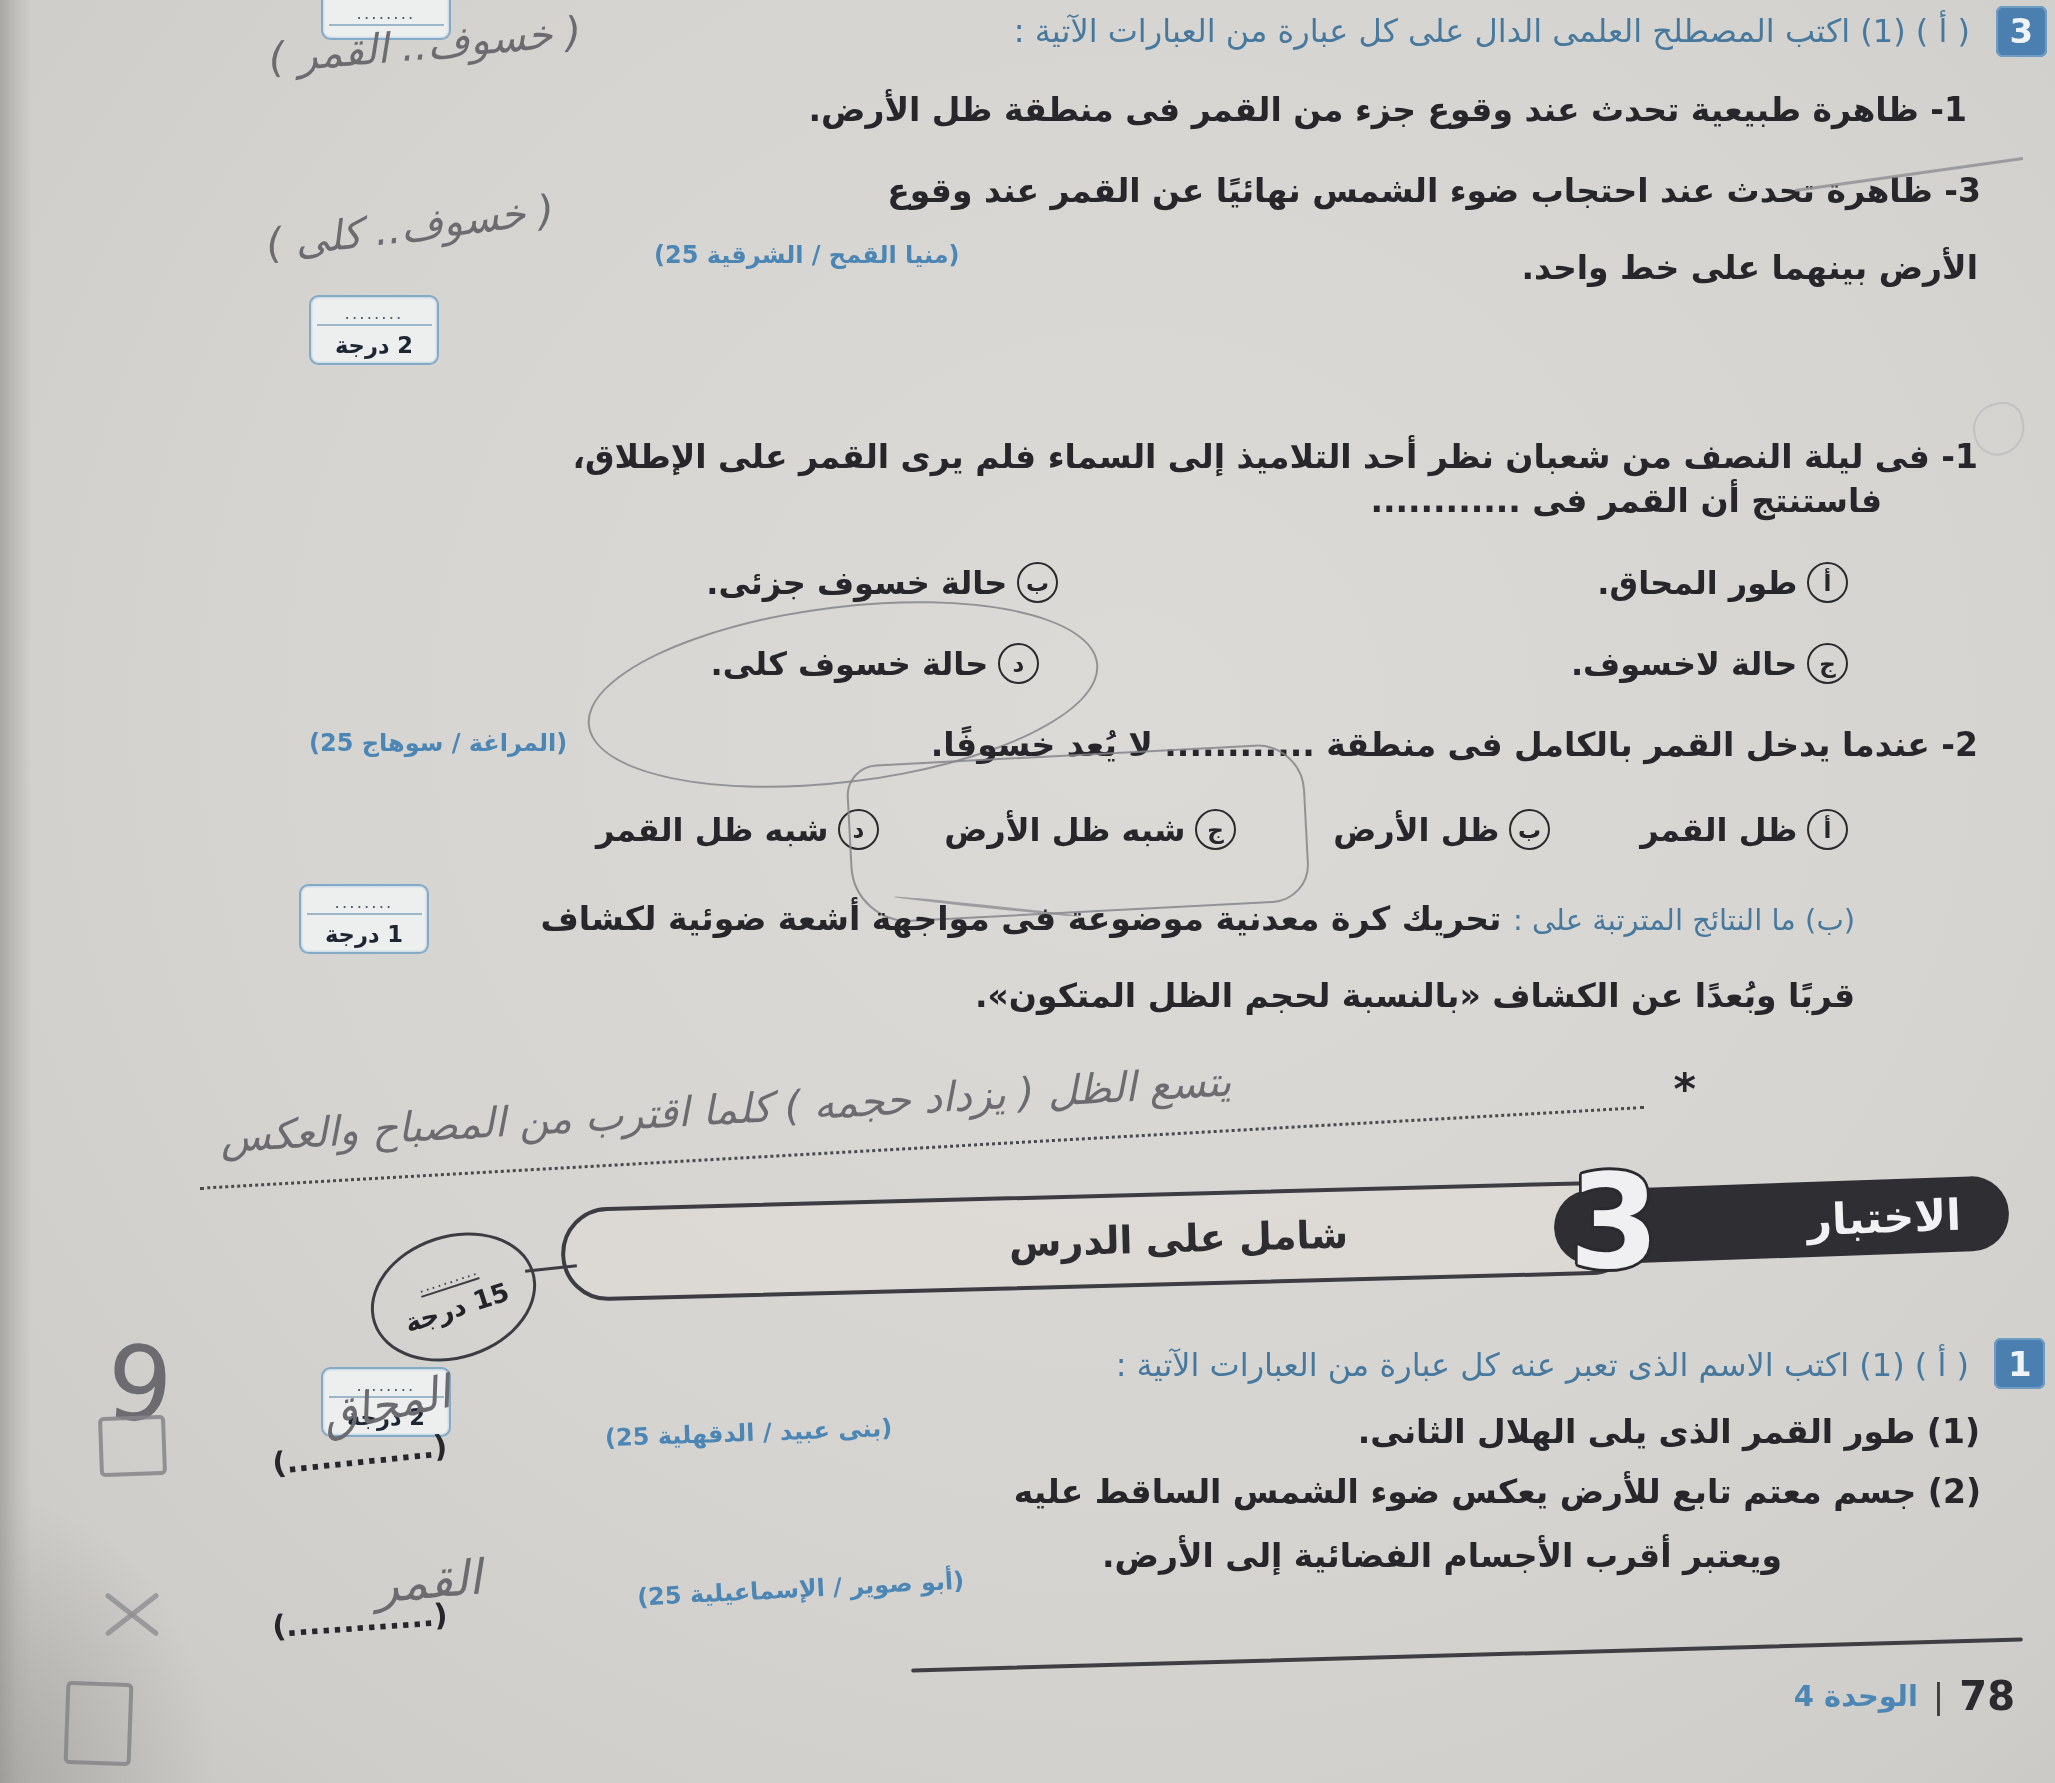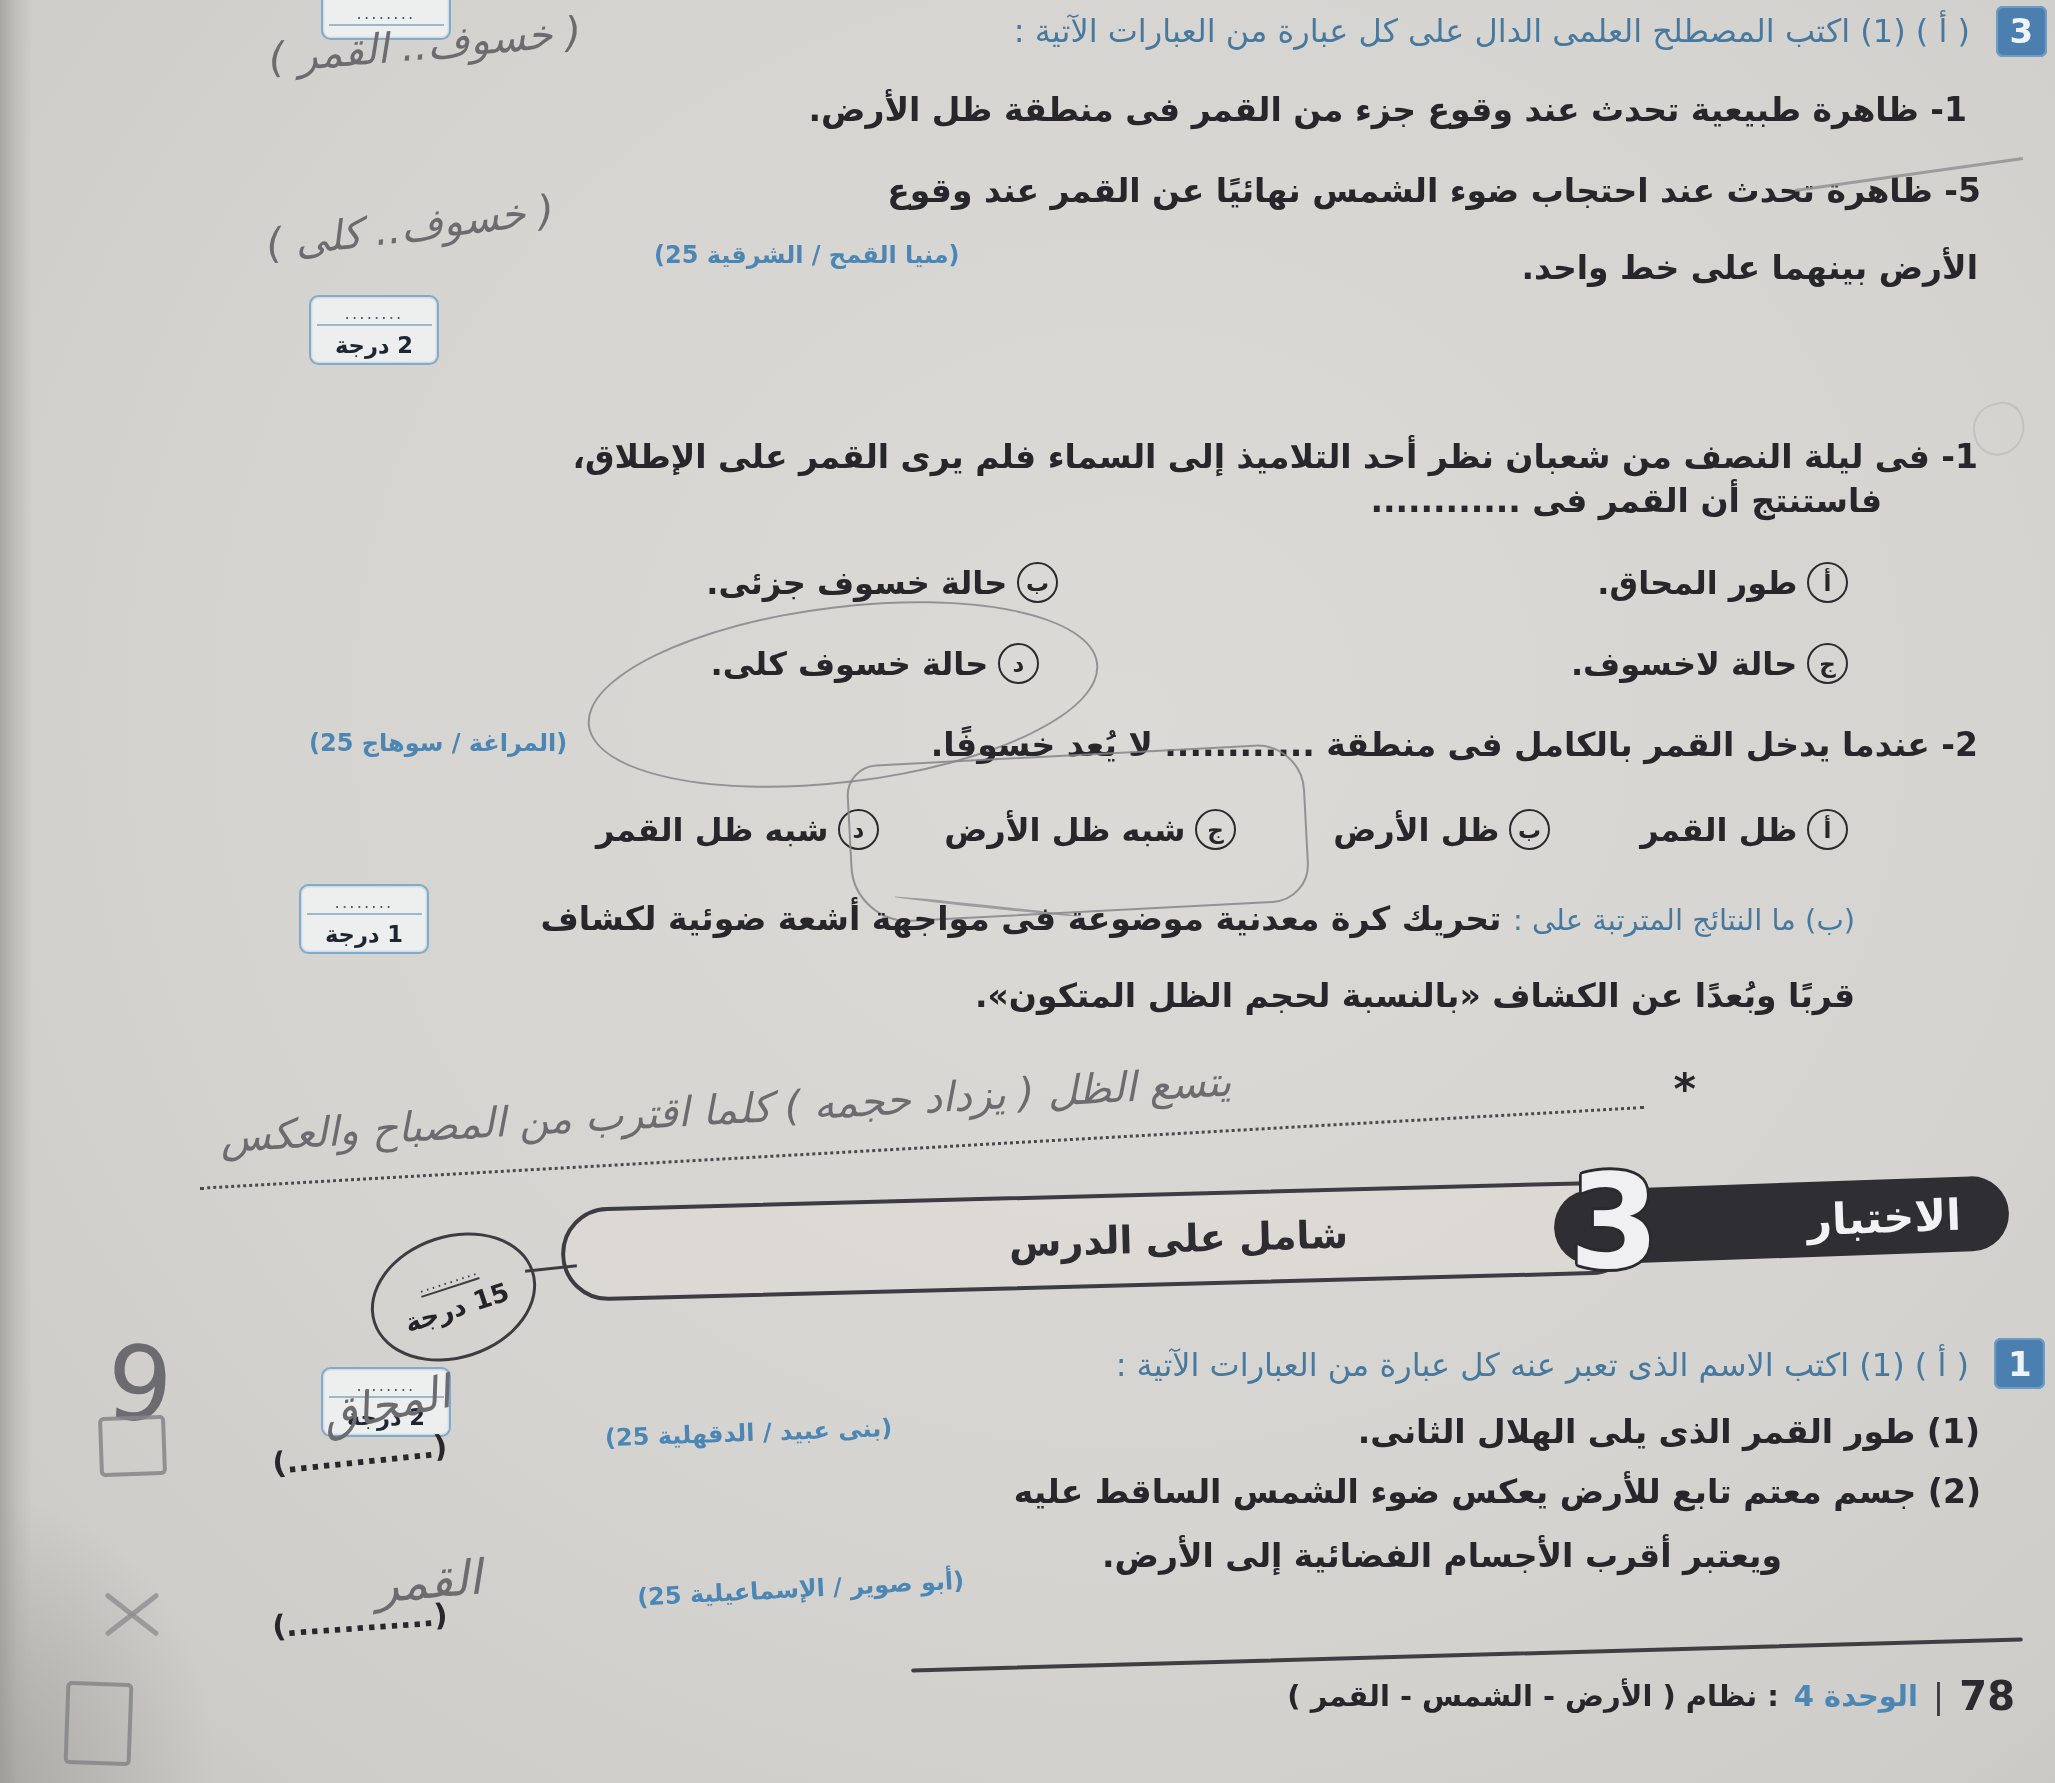--- a/index.html
+++ b/index.html
@@ -49,21 +49,21 @@
   <div class="marks-box" style="left:322px;top:-45px;height:69px;">
     <div class="marks-dots" style="margin-top:40px;">........</div>
   </div>
 
   <div class="num-badge" style="right:8.2px;top:5.5px;">3</div>
   <div class="abs blue-h" style="right:85px;top:12.3px;">( أ ) (1) اكتب المصطلح العلمى الدال على كل عبارة من العبارات الآتية :</div>
 
   <div class="abs print" style="right:88px;top:90px;">1- ظاهرة طبيعية تحدث عند وقوع جزء من القمر فى منطقة ظل الأرض.</div>
   <div class="abs hw" style="left:269px;top:20.6px;font-size:41px;transform:rotate(-5deg);">( خسوف.. القمر )</div>
 
-  <div class="abs print" style="right:74px;top:171px;">5- ظاهرة تحدث عند احتجاب ضوء الشمس نهائيًا عن القمر عند وقوع</div>
+  <div class="abs print" style="right:74px;top:171px;">3- ظاهرة تحدث عند احتجاب ضوء الشمس نهائيًا عن القمر عند وقوع</div>
   <div class="pencil-line" style="left:1795px;top:173px;width:230px;height:2.7px;transform:rotate(-8deg);"></div>
   <div class="abs print" style="right:77px;top:248px;">الأرض بينهما على خط واحد.</div>
   <div class="abs src" style="left:655px;top:241px;">(منيا القمح / الشرقية 25)</div>
   <div class="abs hw" style="left:266px;top:203px;font-size:41px;transform:rotate(-7deg);">( خسوف.. كلى )</div>
 
   <div class="marks-box" style="left:310px;top:295px;">
     <div class="marks-dots">........</div>
     <div class="marks-label">2 درجة</div>
   </div>
 
@@ -158,21 +158,20 @@
   <div class="abs print" style="right:273px;top:1536px;">ويعتبر أقرب الأجسام الفضائية إلى الأرض.</div>
   <div class="abs src" style="left:638px;top:1575px;transform:rotate(-3deg);">(أبو صوير / الإسماعيلية 25)</div>
   <div class="abs print" style="left:273px;top:1603px;font-size:30px;transform:rotate(-4deg);">(.............)</div>
   <div class="abs hw" style="left:376px;top:1553px;font-size:48px;transform:rotate(-5deg);">القمر</div>
 
   <div class="pencil-line" style="left:912px;top:1653px;width:1112px;height:4.1px;background:#3f3f43;opacity:1;transform:rotate(-1.6deg);border-radius:2.1px;"></div>
   <div class="abs" style="right:40px;top:1673px;display:flex;align-items:center;gap:15px;">
     <span style="font-size:40px;font-weight:700;color:#2a2a2f;">78</span>
     <span style="font-size:34px;font-weight:400;color:#3a3a3f;">|</span>
     <span style="font-size:29px;font-weight:700;color:#4c86b4;">الوحدة 4</span>
-    <span style="font-size:29px;font-weight:700;color:#26262b;">: نظام ( الأرض - الشمس - القمر )</span>
   </div>
 
   <div class="abs hw" style="left:108px;top:1324px;font-size:103px;font-style:normal;transform:rotate(4deg);">9</div>
   <div class="pencil-shape" style="left:100px;top:1416px;width:59px;height:52px;border-width:4.1px;border-radius:5.5px;transform:rotate(-2deg);"></div>
   <div class="pencil-line" style="left:100px;top:1612px;width:66px;height:4.8px;transform:rotate(38deg);border-radius:2.7px;"></div>
   <div class="pencil-line" style="left:100px;top:1612px;width:66px;height:4.8px;transform:rotate(-38deg);border-radius:2.7px;"></div>
   <div class="pencil-shape" style="left:66px;top:1682px;width:59px;height:75px;border-width:4.1px;border-radius:5.5px;transform:rotate(2deg);"></div>
   <div class="pencil-shape" style="left:1974px;top:403px;width:48px;height:48px;border-width:2.1px;border-color:#a7a7ab;border-radius:50% 40% 55% 45%;opacity:.4;transform:rotate(-15deg);"></div>
 
 </div>

